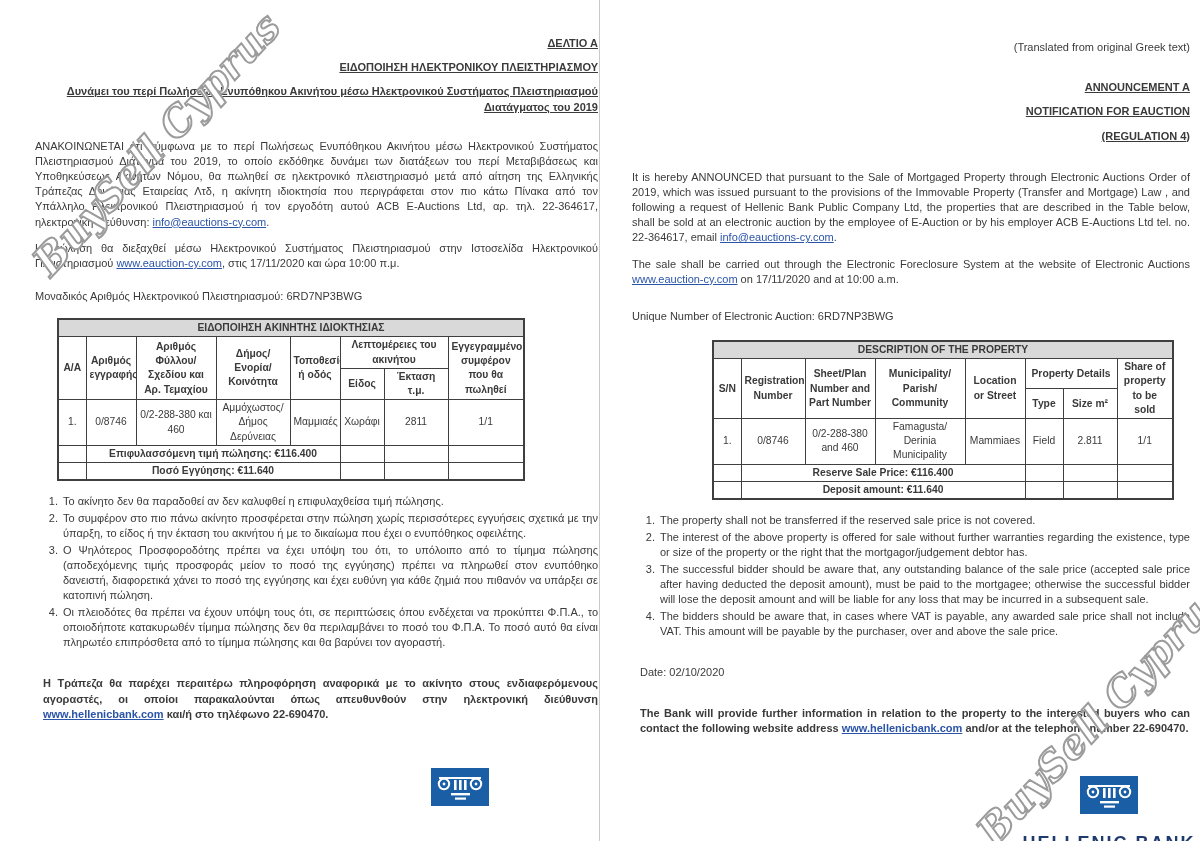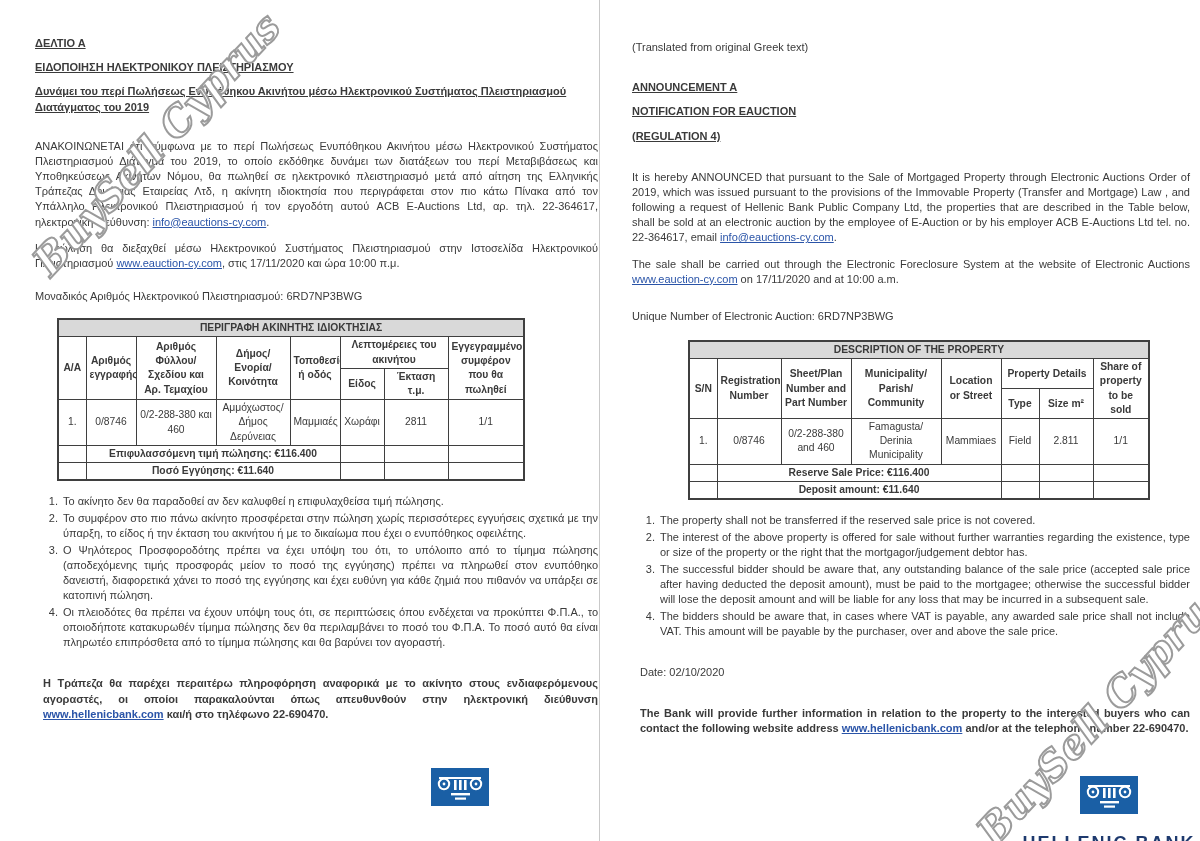--- a/index.html
+++ b/index.html
@@ -4,38 +4,38 @@
 <style>
   html,body { margin:0; padding:0; background:#fff; }
   .canvas {
     position:relative; width:1200px; height:841px; background:#ffffff; overflow:hidden;
     font-family:"Liberation Sans", sans-serif; color:#3a3a3a; font-size:11px; line-height:1.38;
   }
   .divider { position:absolute; left:599px; top:0; width:1px; height:841px; background:#c9c9c9; }
   .page { position:absolute; top:0; }
   .page-left  { left:35px;  width:563px; padding-top:36px; }
   .page-right { left:632px; width:558px; padding-top:40px; }
-  .tc { text-align:left; }
+  .tc { text-align:right; }
   .b  { font-weight:bold; }
   .u  { text-decoration:underline; }
   .just { text-align:justify; }
   p { margin:0 0 11px 0; } .mt18 { margin-top:18px; }
   .mt22 { margin-top:22px; } .mt26 { margin-top:26px;padding-left:8px; }
   .link { color:#2a54a8; text-decoration:underline; cursor:pointer; }
   .title-line { margin:0 0 9px 0; }
 
   table.tbl { border-collapse:collapse; border:2px solid #3f3f3f; font-size:10.3px; table-layout:fixed; }
   .tbl th, .tbl td { border:1px solid #3f3f3f; padding:1px 3px; text-align:center; vertical-align:middle; overflow:hidden; }
   .tbl-title { background:#d9d9d9; font-weight:bold; height:14px; }
   .hdr { font-weight:bold; }
   .row-data td { height:30px; }
   .info-cell { text-align:left; font-weight:bold; padding-left:6px; }
   .info-row td { height:14px; }
   .tbl-left  { margin:14px 0 0 22px; width:466px; }
-  .tbl-right { margin:16px 0 0 56px; width:460px; }
+  .tbl-right { margin:16px 0 0 80px; width:460px; }
 
   ol.notes { margin:13px 0 0 0; padding-left:26px; }
   ol.notes li { text-align:justify; padding-left:2px; margin-bottom:1.5px; }
 
   .logo-block { display:flex; flex-direction:column; align-items:center; width:190px; }
   .logo-left  { margin:46px 0 0 330px; }
   .logo-right { margin:40px 0 0 382px; }
   .logo-square { width:58px; height:38px; background:#1a5fa5; display:block; }
   .logo-text-en { margin-top:17px; font-weight:bold; font-size:18px; letter-spacing:2px; color:#1e3a6e; white-space:nowrap; }
 
@@ -71,21 +71,21 @@
           <col style="width:50px">
           <col style="width:80px">
           <col style="width:74px">
         <col style="width:50px">
           <col style="width:44px">
           <col style="width:64px">
           <col style="width:76px">
       </colgroup>
       <tbody>
           <tr>
-            <td colspan="8" class="tbl-title">ΠΕΡΙΓΡΑΦΗ ΑΚΙΝΗΤΗΣ ΙΔΙΟΚΤΗΣΙΑΣ</td>
+            <td colspan="8" class="tbl-title">ΕΙΔΟΠΟΙΗΣΗ ΑΚΙΝΗΤΗΣ ΙΔΙΟΚΤΗΣΙΑΣ</td>
           </tr>
       <tr>
         <th rowspan="2" class="hdr">Α/Α</th>
         <th rowspan="2" class="hdr">Αριθμός εγγραφής</th>
         <th rowspan="2" class="hdr">Αριθμός Φύλλου/ Σχεδίου και Αρ. Τεμαχίου</th>
         <th rowspan="2" class="hdr">Δήμος/ Ενορία/ Κοινότητα</th>
         <th rowspan="2" class="hdr">Τοποθεσία ή οδός</th>
         <th colspan="2" class="hdr">Λεπτομέρειες του ακινήτου</th>
         <th rowspan="2" class="hdr">Εγγεγραμμένο συμφέρον που θα πωληθεί</th>
       </tr>

